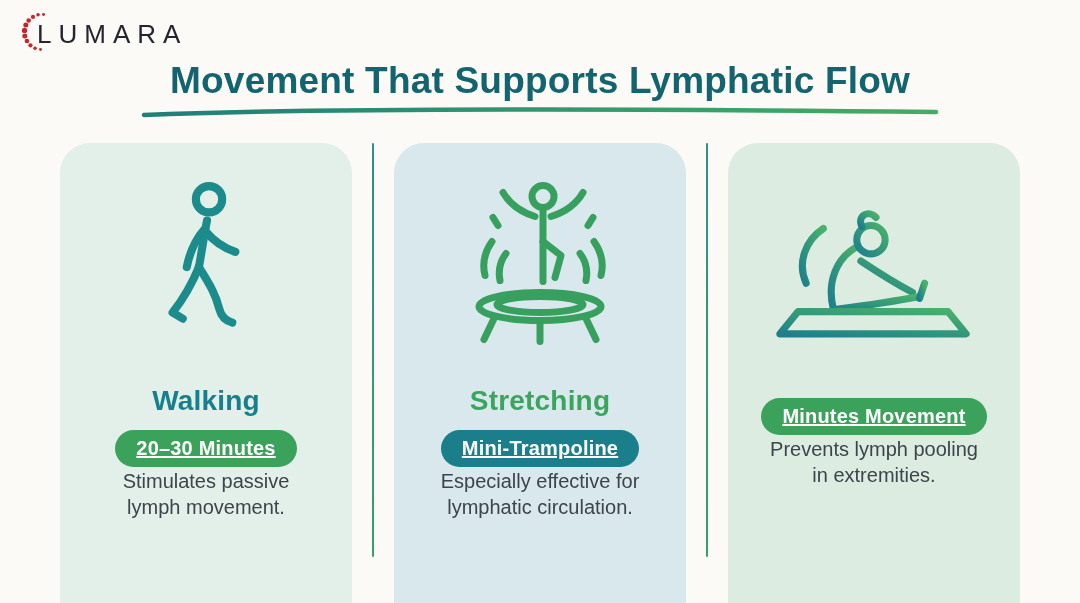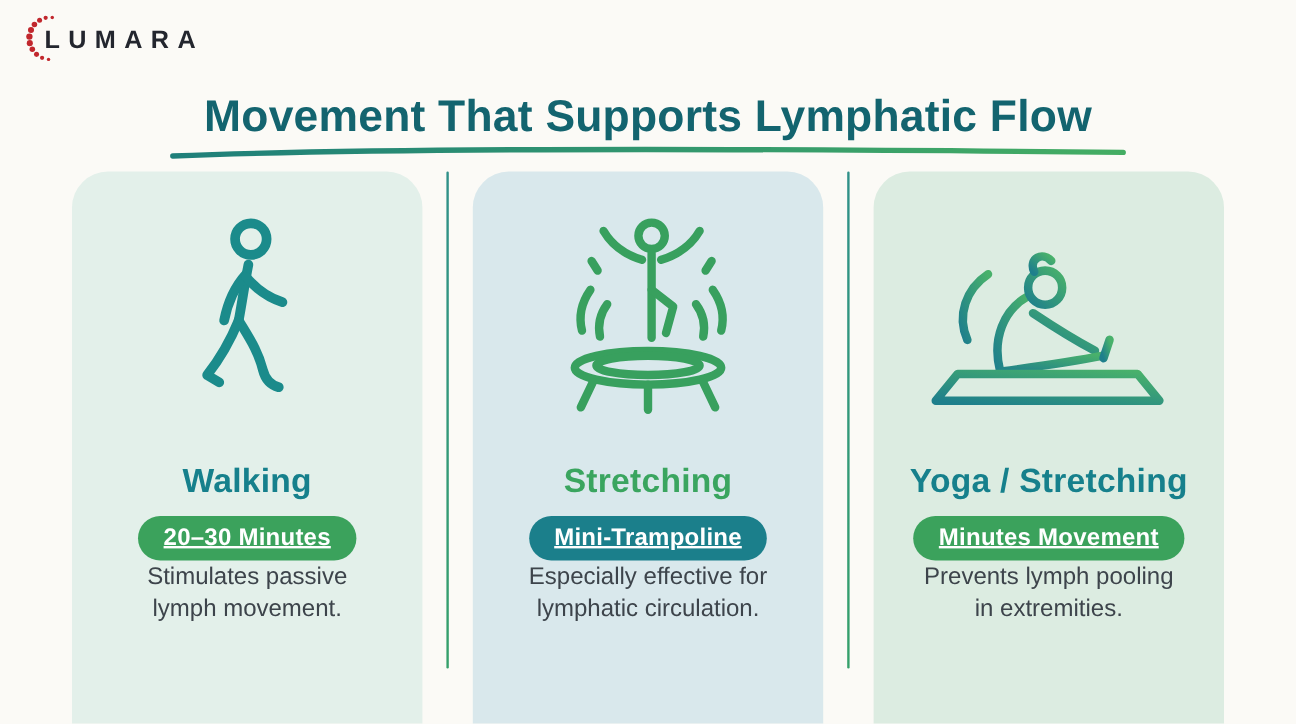--- a/index.html
+++ b/index.html
@@ -14,24 +14,24 @@
     background:var(--background);
     font-family:"Liberation Sans", sans-serif;
     position:relative;
   }
   .logo{
     position:absolute; top:10px; left:20px;
     display:flex; align-items:center;
   }
   .logo svg{display:block;}
   .brand-name{
-    font-size:21px; font-weight:700; letter-spacing:7px;
+    font-size:26px; font-weight:400; letter-spacing:7px;
     color:var(--logo-text); margin-left:-27px; margin-top:4px;
   }
-  .header{ text-align:center; padding-top:76px; }
+  .header{ text-align:center; padding-top:60px; }
   .page-title{
     font-size:37px; font-weight:800; color:var(--title);
     letter-spacing:0.2px;
   }
   .underline-wrap{ margin-top:2px; }
   .cards-row{
     position:absolute; top:143px; left:0; width:1080px;
     display:flex; justify-content:center; align-items:flex-start;
   }
   .card{
@@ -171,21 +171,20 @@
         <path d="M38,98 C29,78 37,56 55,44"></path>
         <path d="M65,124 C58,97 68,73 88,62"></path>
         <circle cx="102" cy="55" r="14"></circle>
         <path d="M93,42 C88,31 100,25 107,33"></path>
         <path d="M92,76 C110,88 126,98 143,107"></path>
         <path d="M66,124 C96,120 124,116 150,111"></path>
         <path d="M150,113 L155,98"></path>
         <path d="M30,126 L178,126 L196,148 L12,148 Z"></path>
       </svg>
     </div>
-    <h2 class="card-title title-teal">Yoga / Stretching</h2>
     <div class="badge badge-green">Minutes Movement</div>
     <p class="desc">
       <span>Prevents lymph pooling</span>
       <span>in extremities.</span>
     </p>
   </section>
 
 </div>
 
 </body></html>

